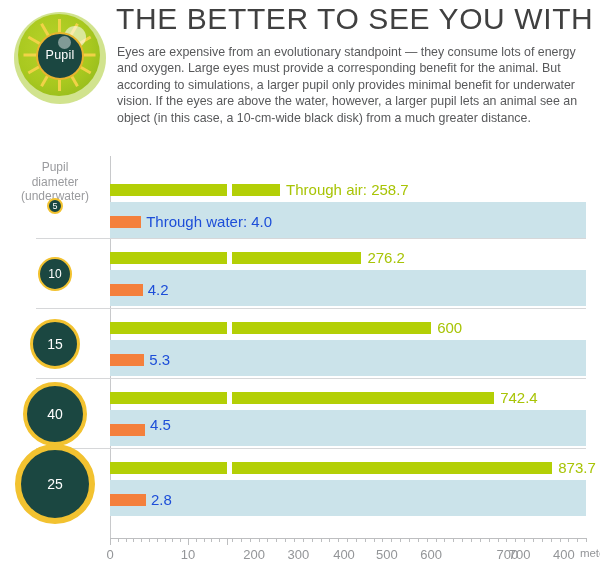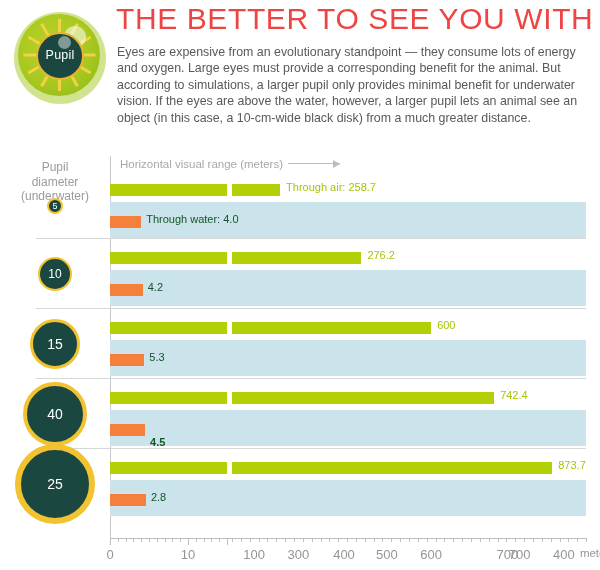--- a/index.html
+++ b/index.html
@@ -85,21 +85,21 @@
   }
 
   
   #headline {
     position: absolute;
     left: 116px;
     top: 2px;
     font-size: 30px;
     font-weight: 300;
     letter-spacing: .6px;
-    color: #ef4444;
+    color: #404040;
     white-space: nowrap;
     font-family: "Liberation Sans", sans-serif;
   }
   #deck {
     position: absolute;
     left: 117px;
     top: 44px;
     width: 470px;
     font-size: 12.4px;
     line-height: 16.4px;
@@ -209,25 +209,25 @@
 
   .bar {
     position: absolute;
     height: 12px;
   }
   .bar-air { background: #b3cf06; }
   .bar-water { background: #f4803c; }
 
   .val {
     position: absolute;
-    font-size: 11px;
+    font-size: 15px;
     white-space: nowrap;
   }
   .val-air { color: #a8c406; }
-  .val-water { color: #14532d; }
+  .val-water { color: #1d4ed8; }
 
   
   #scale {
     position: absolute;
     left: 0;
     top: 538px;
     width: 600px;
     height: 32px;
   }
   #scale-line {
@@ -287,23 +287,20 @@
 
 <div id="pupil-axis-label">
   <div>Pupil</div>
   <div>diameter</div>
   <div>(underwater)</div>
 </div>
 
 <div id="chart">
   <div id="axis-vline"></div>
 
-  <div id="range-caption">
-    <span>Horizontal visual range (meters)</span><span class="arrow-line"></span>
-  </div>
 
   <div id="rows-host">
       <div class="row" style="top: 30px;">
         <div class="pupil-dot" style="width: 16px; height: 16px; left: 47px; top: 18px; border: 2px solid rgb(242, 194, 48); font-size: 9px;">
           <i>5</i>
         </div>
         <div class="water" style="top: 22px; height: 36px;">
           <div class="wave"><svg width="476" height="8" viewBox="0 0 476 8" preserveAspectRatio="none">
               <path d="M0,8 L0,4 Q7.4,-1 14.9,4 Q22.3,9 29.8,4 Q37.2,-1 44.6,4 Q52,9 59.5,4 Q67,-1 74.4,4 Q81.8,9 89.3,4 Q96.7,-1 104.1,4 Q111.6,9 119,4 Q126.5,-1 133.9,4 Q141.3,9 148.8,4 Q156.2,-1 163.6,4 Q171.1,9 178.5,4 Q186,-1 193.4,4 Q200.8,9 208.3,4 Q215.7,-1 223.1,4 Q230.6,9 238,4 Q245.5,-1 252.9,4 Q260.3,9 267.8,4 Q275.2,-1 282.6,4 Q290.1,9 297.5,4 Q305,-1 312.4,4 Q319.8,9 327.3,4 Q334.7,-1 342.1,4 Q349.6,9 357,4 Q364.5,-1 371.9,4 Q379.3,9 386.8,4 Q394.2,-1 401.6,4 Q409.1,9 416.5,4 Q424,-1 431.4,4 Q438.8,9 446.3,4 Q453.7,-1 461.1,4 Q468.6,9 476,4 L476,8 Z" fill="#cbe3ea"></path>
             </svg></div>
@@ -353,21 +350,21 @@
         </div>
         <div class="water" style="top: 22px; height: 36px;">
           <div class="wave"><svg width="476" height="8" viewBox="0 0 476 8" preserveAspectRatio="none">
               <path d="M0,8 L0,4 Q7.4,-1 14.9,4 Q22.3,9 29.8,4 Q37.2,-1 44.6,4 Q52,9 59.5,4 Q67,-1 74.4,4 Q81.8,9 89.3,4 Q96.7,-1 104.1,4 Q111.6,9 119,4 Q126.5,-1 133.9,4 Q141.3,9 148.8,4 Q156.2,-1 163.6,4 Q171.1,9 178.5,4 Q186,-1 193.4,4 Q200.8,9 208.3,4 Q215.7,-1 223.1,4 Q230.6,9 238,4 Q245.5,-1 252.9,4 Q260.3,9 267.8,4 Q275.2,-1 282.6,4 Q290.1,9 297.5,4 Q305,-1 312.4,4 Q319.8,9 327.3,4 Q334.7,-1 342.1,4 Q349.6,9 357,4 Q364.5,-1 371.9,4 Q379.3,9 386.8,4 Q394.2,-1 401.6,4 Q409.1,9 416.5,4 Q424,-1 431.4,4 Q438.8,9 446.3,4 Q453.7,-1 461.1,4 Q468.6,9 476,4 L476,8 Z" fill="#cbe3ea"></path>
             </svg></div>
         </div>
         <div class="bar bar-air" style="left: 110px; top: 4px; width: 117px;"></div>
         <div class="bar bar-air" style="left: 232px; top: 4px; width: 262.137px;"></div>
         <div class="val val-air" style="left: 500.137px; top: 1px;">742.4</div>
         <div class="bar bar-water" style="left: 110px; top: 36px; width: 35.1px;"></div>
-        <div class="val val-water" style="left: 150.1px; top: 48px; font-weight: bold;">4.5</div>
+        <div class="val val-water" style="left: 150.1px; top: 28px;">4.5</div>
       </div>
       <div class="row" style="top: 308px;">
         <div class="row-sep" style="top: -10px;"></div>
         <div class="pupil-dot" style="width: 80px; height: 80px; left: 15px; top: -14px; border: 6px solid rgb(242, 194, 48); font-size: 14px;">
           <i>25</i>
         </div>
         <div class="water" style="top: 22px; height: 36px;">
           <div class="wave"><svg width="476" height="8" viewBox="0 0 476 8" preserveAspectRatio="none">
               <path d="M0,8 L0,4 Q7.4,-1 14.9,4 Q22.3,9 29.8,4 Q37.2,-1 44.6,4 Q52,9 59.5,4 Q67,-1 74.4,4 Q81.8,9 89.3,4 Q96.7,-1 104.1,4 Q111.6,9 119,4 Q126.5,-1 133.9,4 Q141.3,9 148.8,4 Q156.2,-1 163.6,4 Q171.1,9 178.5,4 Q186,-1 193.4,4 Q200.8,9 208.3,4 Q215.7,-1 223.1,4 Q230.6,9 238,4 Q245.5,-1 252.9,4 Q260.3,9 267.8,4 Q275.2,-1 282.6,4 Q290.1,9 297.5,4 Q305,-1 312.4,4 Q319.8,9 327.3,4 Q334.7,-1 342.1,4 Q349.6,9 357,4 Q364.5,-1 371.9,4 Q379.3,9 386.8,4 Q394.2,-1 401.6,4 Q409.1,9 416.5,4 Q424,-1 431.4,4 Q438.8,9 446.3,4 Q453.7,-1 461.1,4 Q468.6,9 476,4 L476,8 Z" fill="#cbe3ea"></path>
             </svg></div>
@@ -436,21 +433,21 @@
       <div class="tick minor" style="left: 524px;"></div>
       <div class="tick minor" style="left: 532.9px;"></div>
       <div class="tick minor" style="left: 541.8px;"></div>
       <div class="tick minor" style="left: 550.6px;"></div>
       <div class="tick minor" style="left: 559.5px;"></div>
       <div class="tick minor" style="left: 568.3px;"></div>
       <div class="tick minor" style="left: 577.1px;"></div>
       <div class="tick minor" style="left: 586px;"></div>
       <div class="tick-label" style="left: 110px;">0</div>
       <div class="tick-label" style="left: 188px;">10</div>
-      <div class="tick-label" style="left: 254.1px;">100</div>
+      <div class="tick-label" style="left: 254.1px;">200</div>
       <div class="tick-label" style="left: 298.4px;">300</div>
       <div class="tick-label" style="left: 344px;">400</div>
       <div class="tick-label" style="left: 386.9px;">500</div>
       <div class="tick-label" style="left: 431.1px;">600</div>
       <div class="tick-label" style="left: 475.4px; margin-left: 32px;">700</div>
       <div class="tick-label" style="left: 519.6px;">700</div>
       <div class="tick-label" style="left: 563.9px;">400</div>
       <div class="tick-label unit" style="left: 579.875px;">meters</div>
     </div>
 </div>

